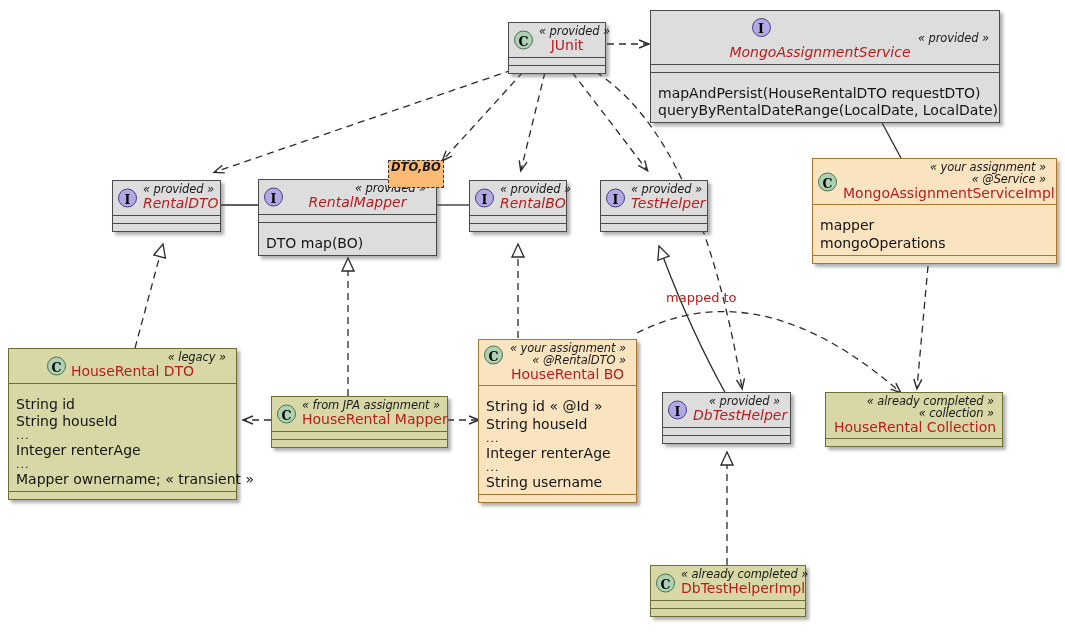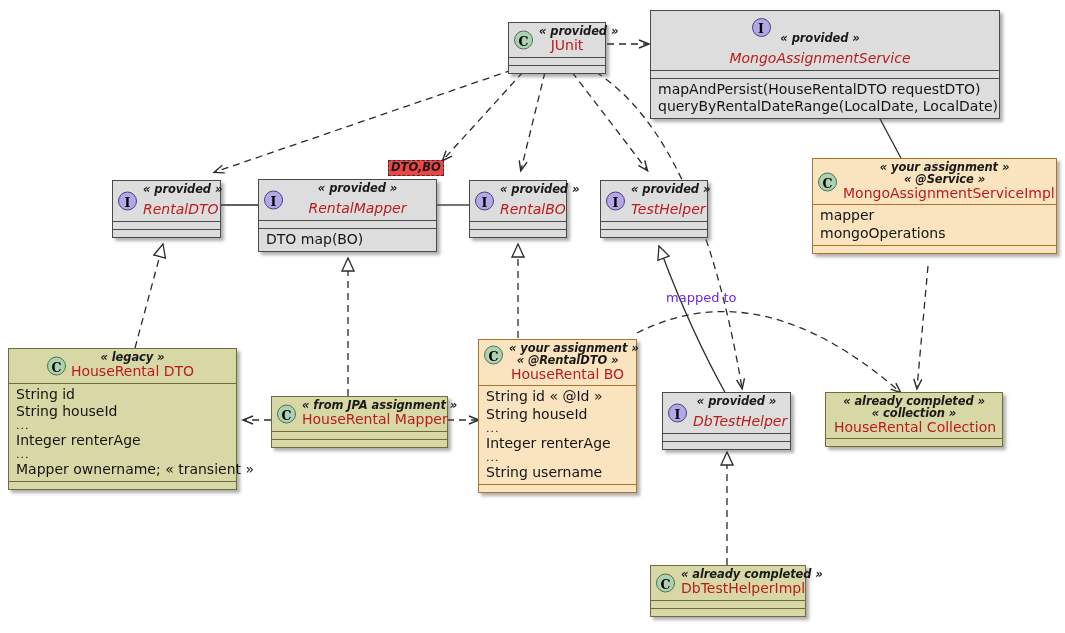--- a/index.html
+++ b/index.html
@@ -40,31 +40,32 @@
     position: relative;
     padding: 3px 8px 4px 8px;
     text-align: center;
     line-height: 1.04;
   }
   .hdr.has-icon { padding-left: 30px; padding-right: 10px; }
 
   .stereo {
     font-size: 11.5px;
     font-style: italic;
-    font-weight: bold;
+    font-weight: normal;
     color: #1a1a1a;
     white-space: nowrap;
     letter-spacing: -0.1px;
+    text-align: right;
   }
   .cname {
     font-size: 14px;
     color: #b91c1c;
     white-space: nowrap;
   }
-  .cname.ital { font-style: italic; margin-top: 6px; }
+  .cname.ital { font-style: italic; }
 
   .icon-badge {
     position: absolute;
     left: 5px;
     top: 50%;
     transform: translateY(-50%);
     width: 19px;
     height: 19px;
     border-radius: 50%;
     font-size: 12.5px;
@@ -79,45 +80,45 @@
   .icon-badge.i { background: #b4a7e5; border: 1px solid #4a3f80; }
 
   .sep {
     height: 0;
     border-top: 1px solid #4a4a4a;
   }
   .uml-class.olive .sep { border-top-color: #6d6d3a; }
   .uml-class.peach .sep { border-top-color: #a8762f; }
 
   .compartment {
-    padding: 2px 7px 3px 7px;
+    padding: 12px 7px 3px 7px;
     font-size: 14px;
     color: #141414;
     line-height: 1.24;
     white-space: nowrap;
   }
   .compartment.empty { height: 7px; padding: 0; }
   .compartment .ell { font-size: 11px; letter-spacing: 1px; display: block; line-height: 1.05; }
 
   .generic-note {
     position: absolute;
     border: 1px dashed #333;
-    background: #ef4444;
+    background: #fdba74;
     font-size: 11.5px;
     font-style: italic;
     font-weight: bold;
-    padding: 0px 2px 1px 2px;
+    padding: 0px 2px 13px 2px;
     line-height: 1.1;
     color: #1a1a1a;
     white-space: nowrap;
   }
   .edge-label {
     position: absolute;
     font-size: 13px;
-    color: #6d28d9;
+    color: #b91c1c;
     background: transparent;
     white-space: nowrap;
   }
 </style>
 </head>
 <body>
 
 <div id="diagram">
 
   <svg class="edges" viewBox="0 0 1065 633" xmlns="http://www.w3.org/2000/svg">

